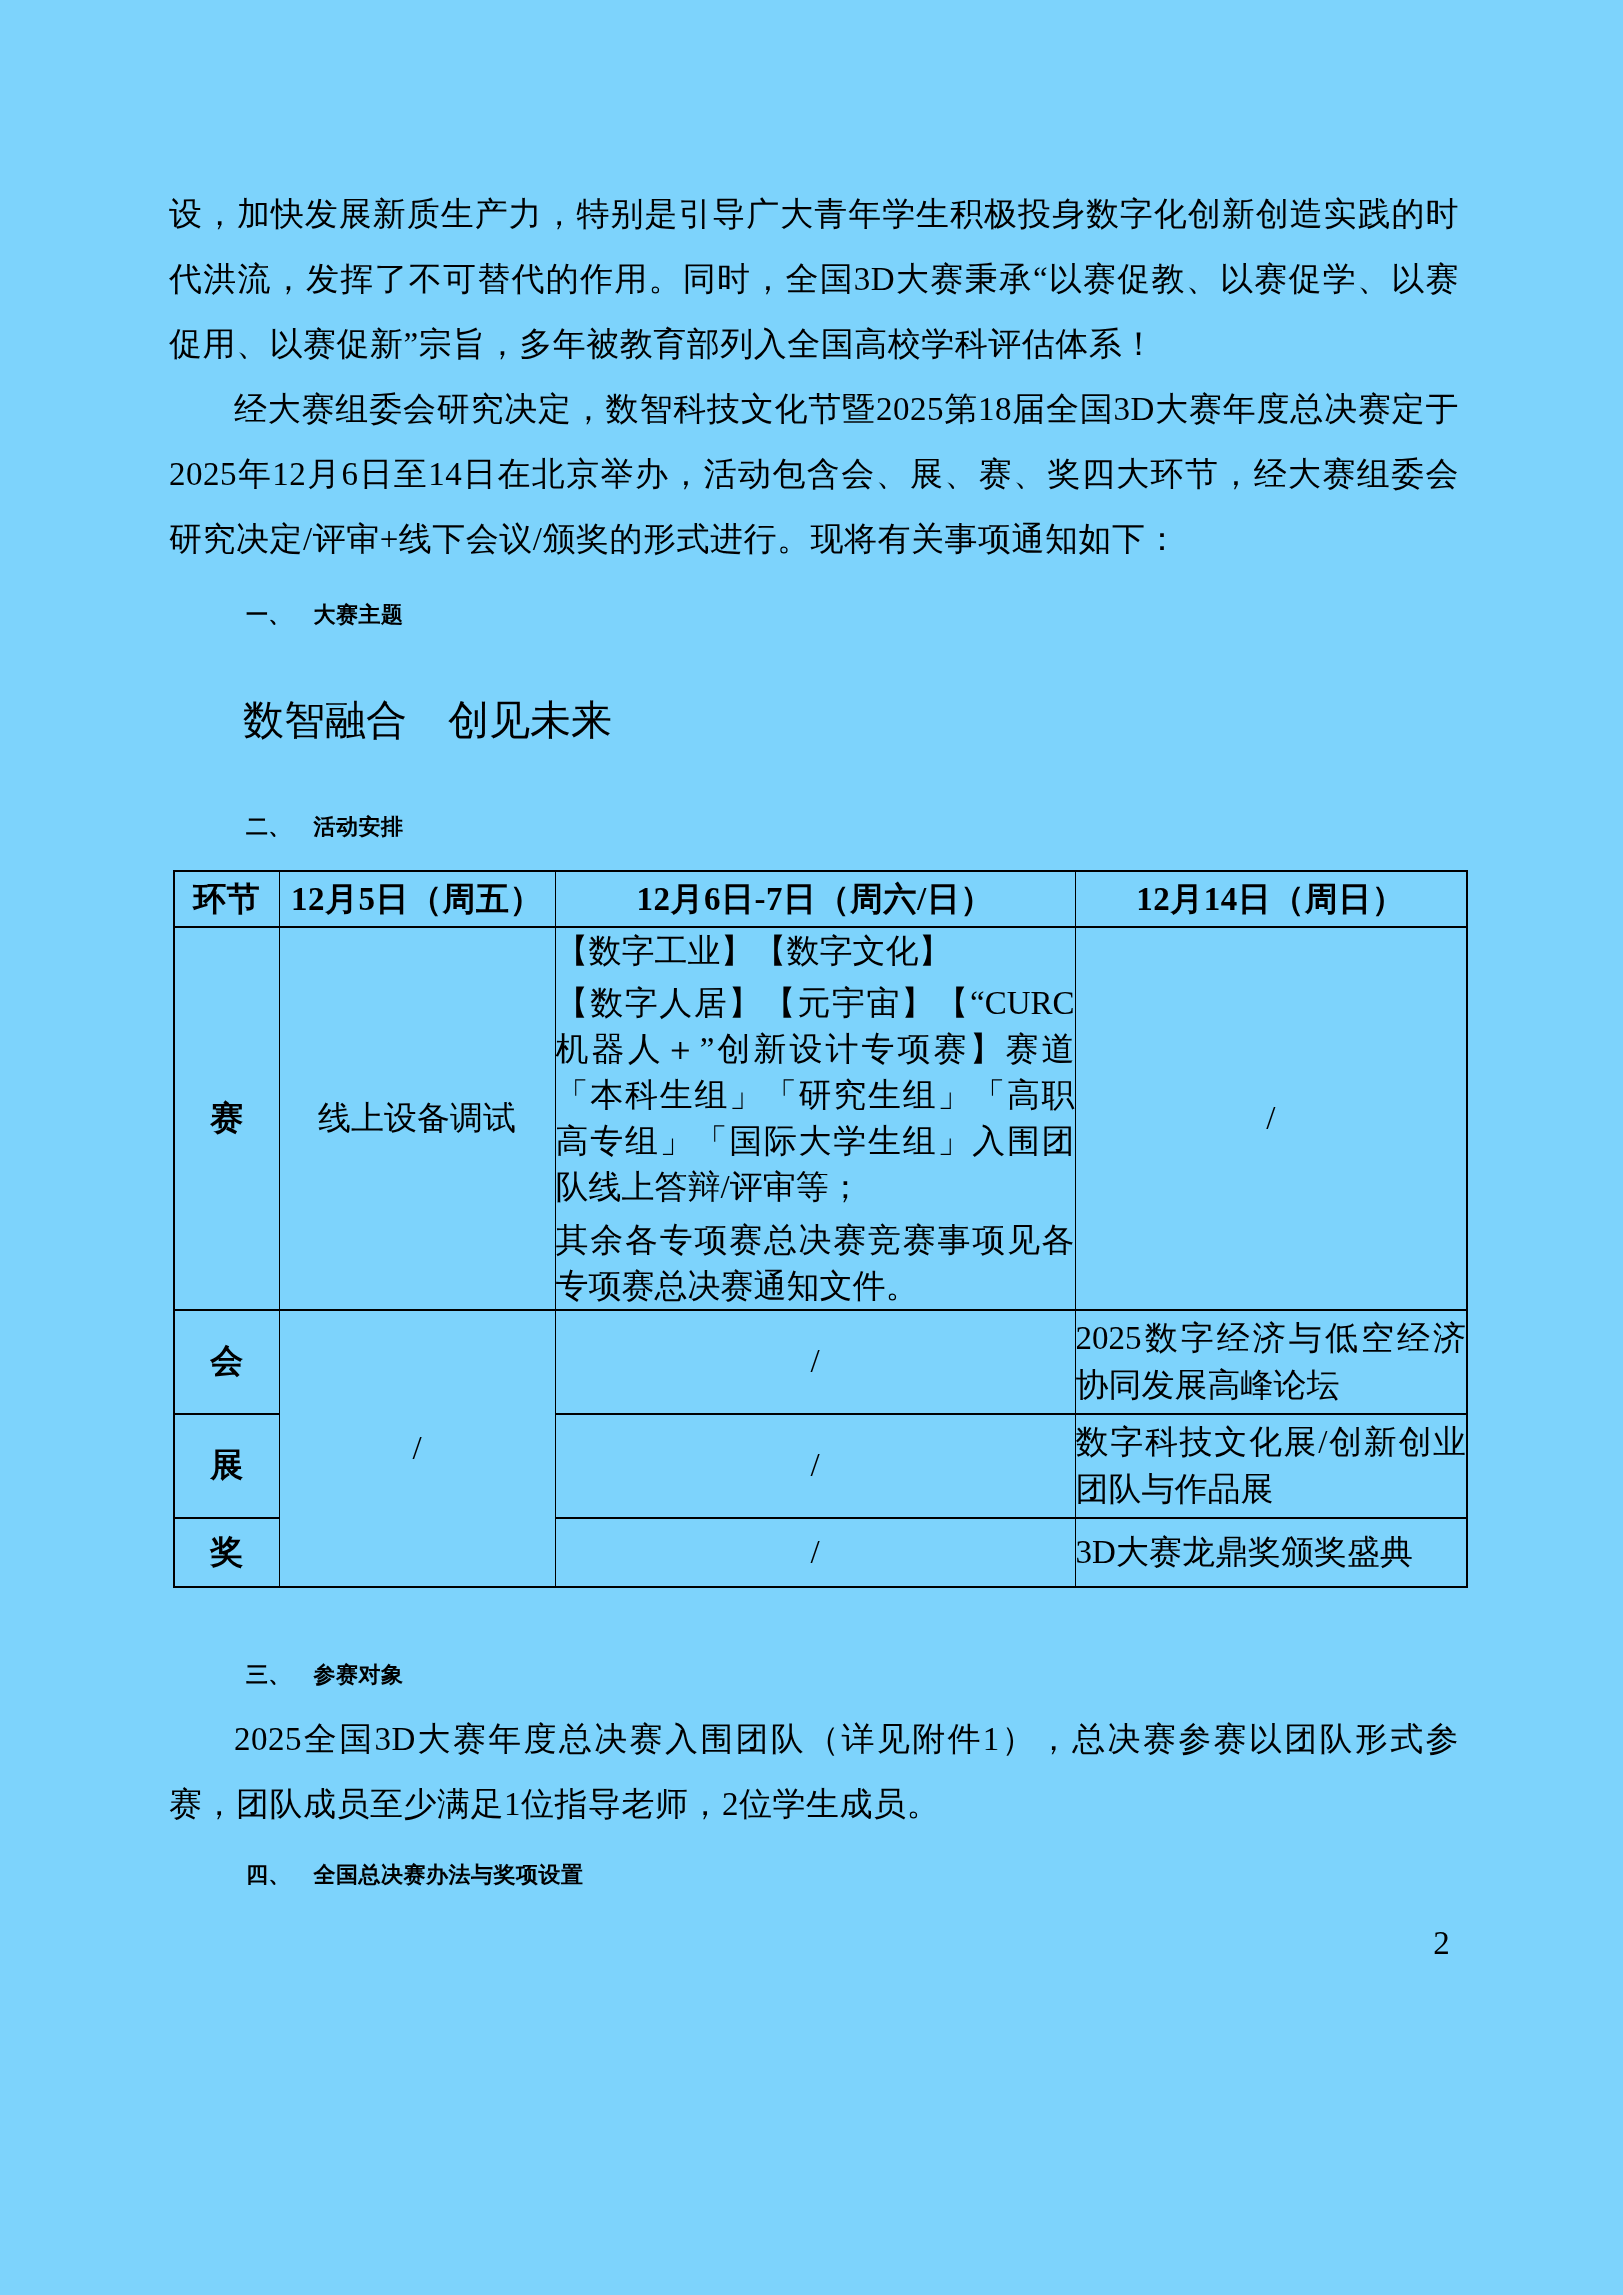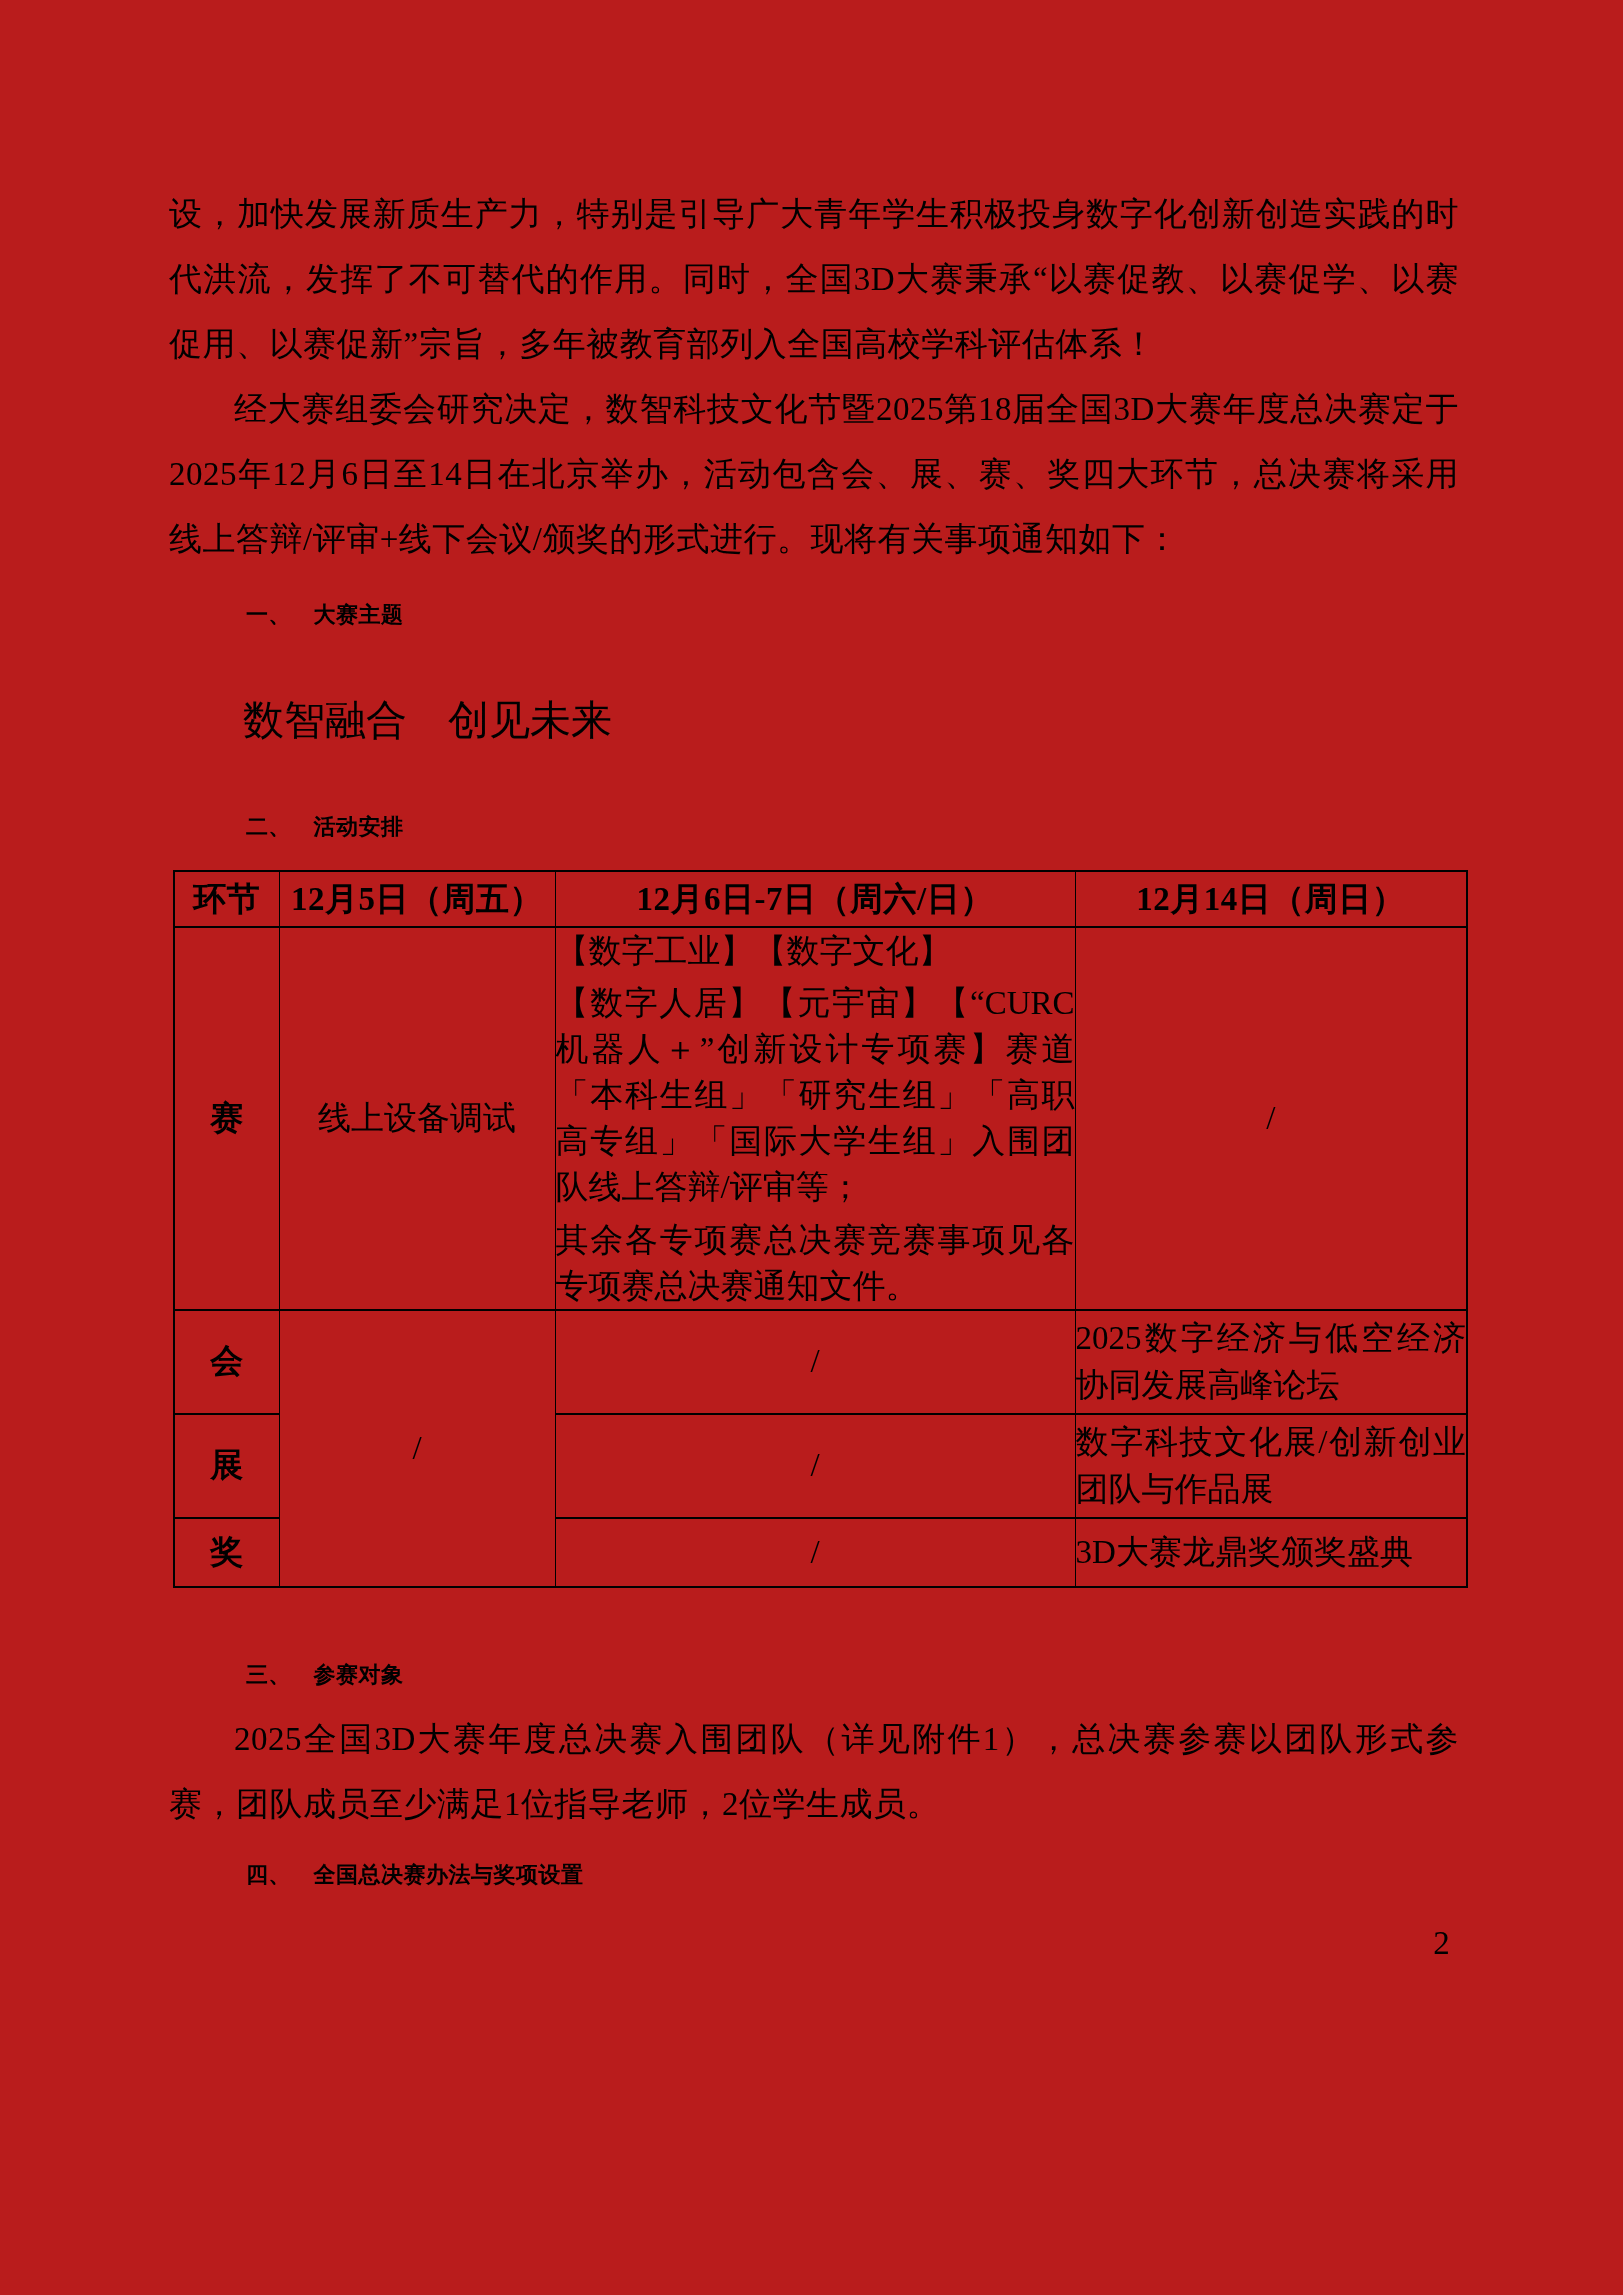--- a/index.html
+++ b/index.html
@@ -7,21 +7,21 @@
     width:1623px;height:2295px;
     font-family:"Liberation Serif","DejaVu Serif",serif;
     color:#000000;
     box-sizing:border-box;
   }
   .page{
     box-sizing:border-box;
     width:1623px;height:2295px;
     padding:182px 164px 0 169px;
     overflow:hidden;
-    background:#b91c1c;
+    background:#7dd3fc;
   }
   p.body-text{
     margin:0;
     font-size:33px;
     line-height:65px;
     text-align:justify;
     letter-spacing:0.5px;
   }
   p.indent{ text-indent:65px; }
   .heading{
@@ -82,21 +82,21 @@
     padding-right:9.2px;
   }
 </style>
 </head>
 <body>
 
 <div class="page">
 
   <p class="body-text">设，加快发展新质生产力，特别是引导广大青年学生积极投身数字化创新创造实践的时代洪流，发挥了不可替代的作用。同时，全国3D大赛秉承“以赛促教、以赛促学、以赛促用、以赛促新”宗旨，多年被教育部列入全国高校学科评估体系！</p>
 
-  <p class="body-text indent">经大赛组委会研究决定，数智科技文化节暨2025第18届全国3D大赛年度总决赛定于2025年12月6日至14日在北京举办，活动包含会、展、赛、奖四大环节，总决赛将采用线上答辩/评审+线下会议/颁奖的形式进行。现将有关事项通知如下：</p>
+  <p class="body-text indent">经大赛组委会研究决定，数智科技文化节暨2025第18届全国3D大赛年度总决赛定于2025年12月6日至14日在北京举办，活动包含会、展、赛、奖四大环节，经大赛组委会研究决定/评审+线下会议/颁奖的形式进行。现将有关事项通知如下：</p>
 
   <div class="heading h1-space">一、　大赛主题</div>
 
   <p class="theme-line">数智融合　创见未来</p>
 
   <div class="heading h2-space">二、　活动安排</div>
 
   <table class="sched">
     <colgroup>
       <col style="width:105px">

